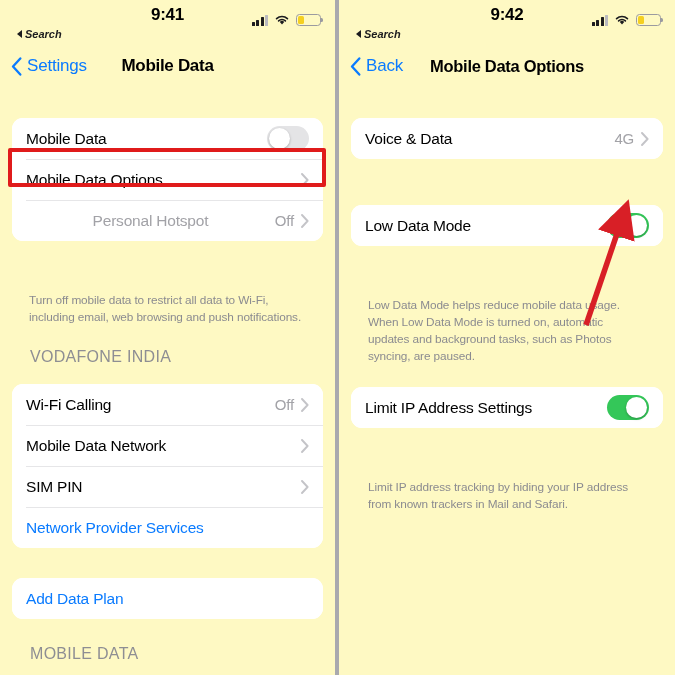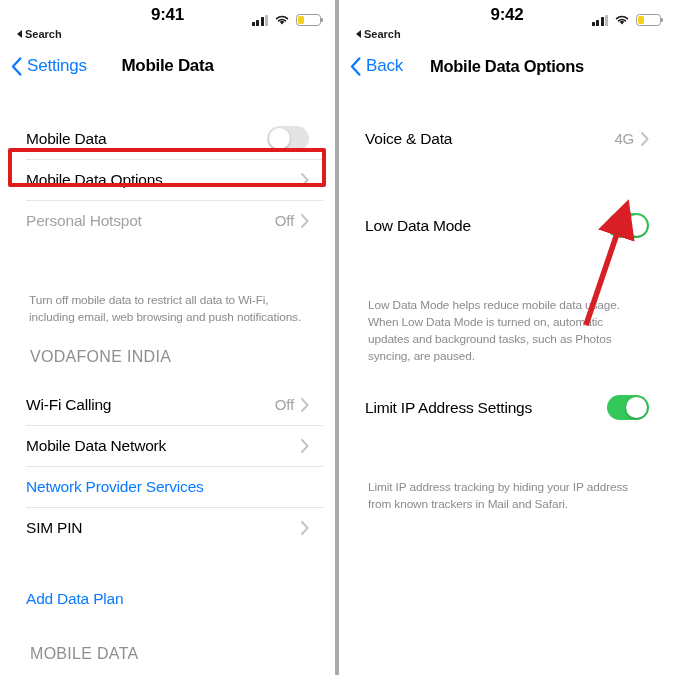--- a/index.html
+++ b/index.html
@@ -15,21 +15,21 @@
 
   .screens {
     display: flex;
     width: 675px;
     height: 675px;
     gap: 4px;
   }
 
   .phone {
     position: relative;
-    background: #ffffff;
+    background: #fef9c3;
     overflow: hidden;
     flex: 0 0 335px;
     height: 675px;
   }
   .phone.right { flex: 0 0 336px; }
 
   
   .statusbar {
     position: relative;
     height: 46px;
@@ -48,20 +48,21 @@
   .sb-back {
     position: absolute;
     left: 17px;
     top: 28px;
     font-size: 11px;
     font-weight: bold;
     color: #1c1c1e;
     display: flex;
     align-items: center;
     gap: 3px;
+    font-style: italic;
   }
   .sb-back .tri {
     width: 0; height: 0;
     border-top: 4px solid transparent;
     border-bottom: 4px solid transparent;
     border-right: 5px solid #1c1c1e;
   }
   .sb-icons {
     position: absolute;
     right: 14px;
@@ -160,21 +161,21 @@
     left: 14px; right: 0; top: 0;
     height: 1px;
     background: #e6e6e8;
   }
   .row-label {
     font-size: 15.5px;
     color: #000;
     letter-spacing: -0.2px;
     flex: 1;
   }
-  .row-label.dim { color: #a2a2a7; }
+  .row-label.dim { color: #a2a2a7; text-align: center; }
   .row-label.link { color: #0a7bff; }
   .row-value {
     font-size: 15px;
     color: #a2a2a7;
     letter-spacing: -0.2px;
     margin-right: 7px;
   }
   .chev {
     flex: 0 0 auto;
     color: #c4c4c8;
@@ -326,29 +327,29 @@
         </div>
         <div class="row">
           <span class="row-label">Mobile Data Network</span>
           <span class="chev">
             <svg width="8" height="14" viewBox="0 0 8 14">
                 <path d="M1 1 L6.6 7 L1 13" stroke="#c4c4c8" stroke-width="1.9" fill="none" stroke-linecap="round" stroke-linejoin="round"></path>
               </svg>
           </span>
         </div>
         <div class="row">
+          <span class="row-label">SIM PIN</span>
+          <span class="chev">
+            <svg width="8" height="14" viewBox="0 0 8 14">
+                <path d="M1 1 L6.6 7 L1 13" stroke="#c4c4c8" stroke-width="1.9" fill="none" stroke-linecap="round" stroke-linejoin="round"></path>
+              </svg>
+          </span>
+        </div>
+        <div class="row">
           <span class="row-label link">Network Provider Services</span>
-        </div>
-        <div class="row">
-          <span class="row-label">SIM PIN</span>
-          <span class="chev">
-            <svg width="8" height="14" viewBox="0 0 8 14">
-                <path d="M1 1 L6.6 7 L1 13" stroke="#c4c4c8" stroke-width="1.9" fill="none" stroke-linecap="round" stroke-linejoin="round"></path>
-              </svg>
-          </span>
         </div>
       </div>
 
       <div class="spacer-30"></div>
 
       <div class="group">
         <div class="row">
           <span class="row-label link">Add Data Plan</span>
         </div>
       </div>

